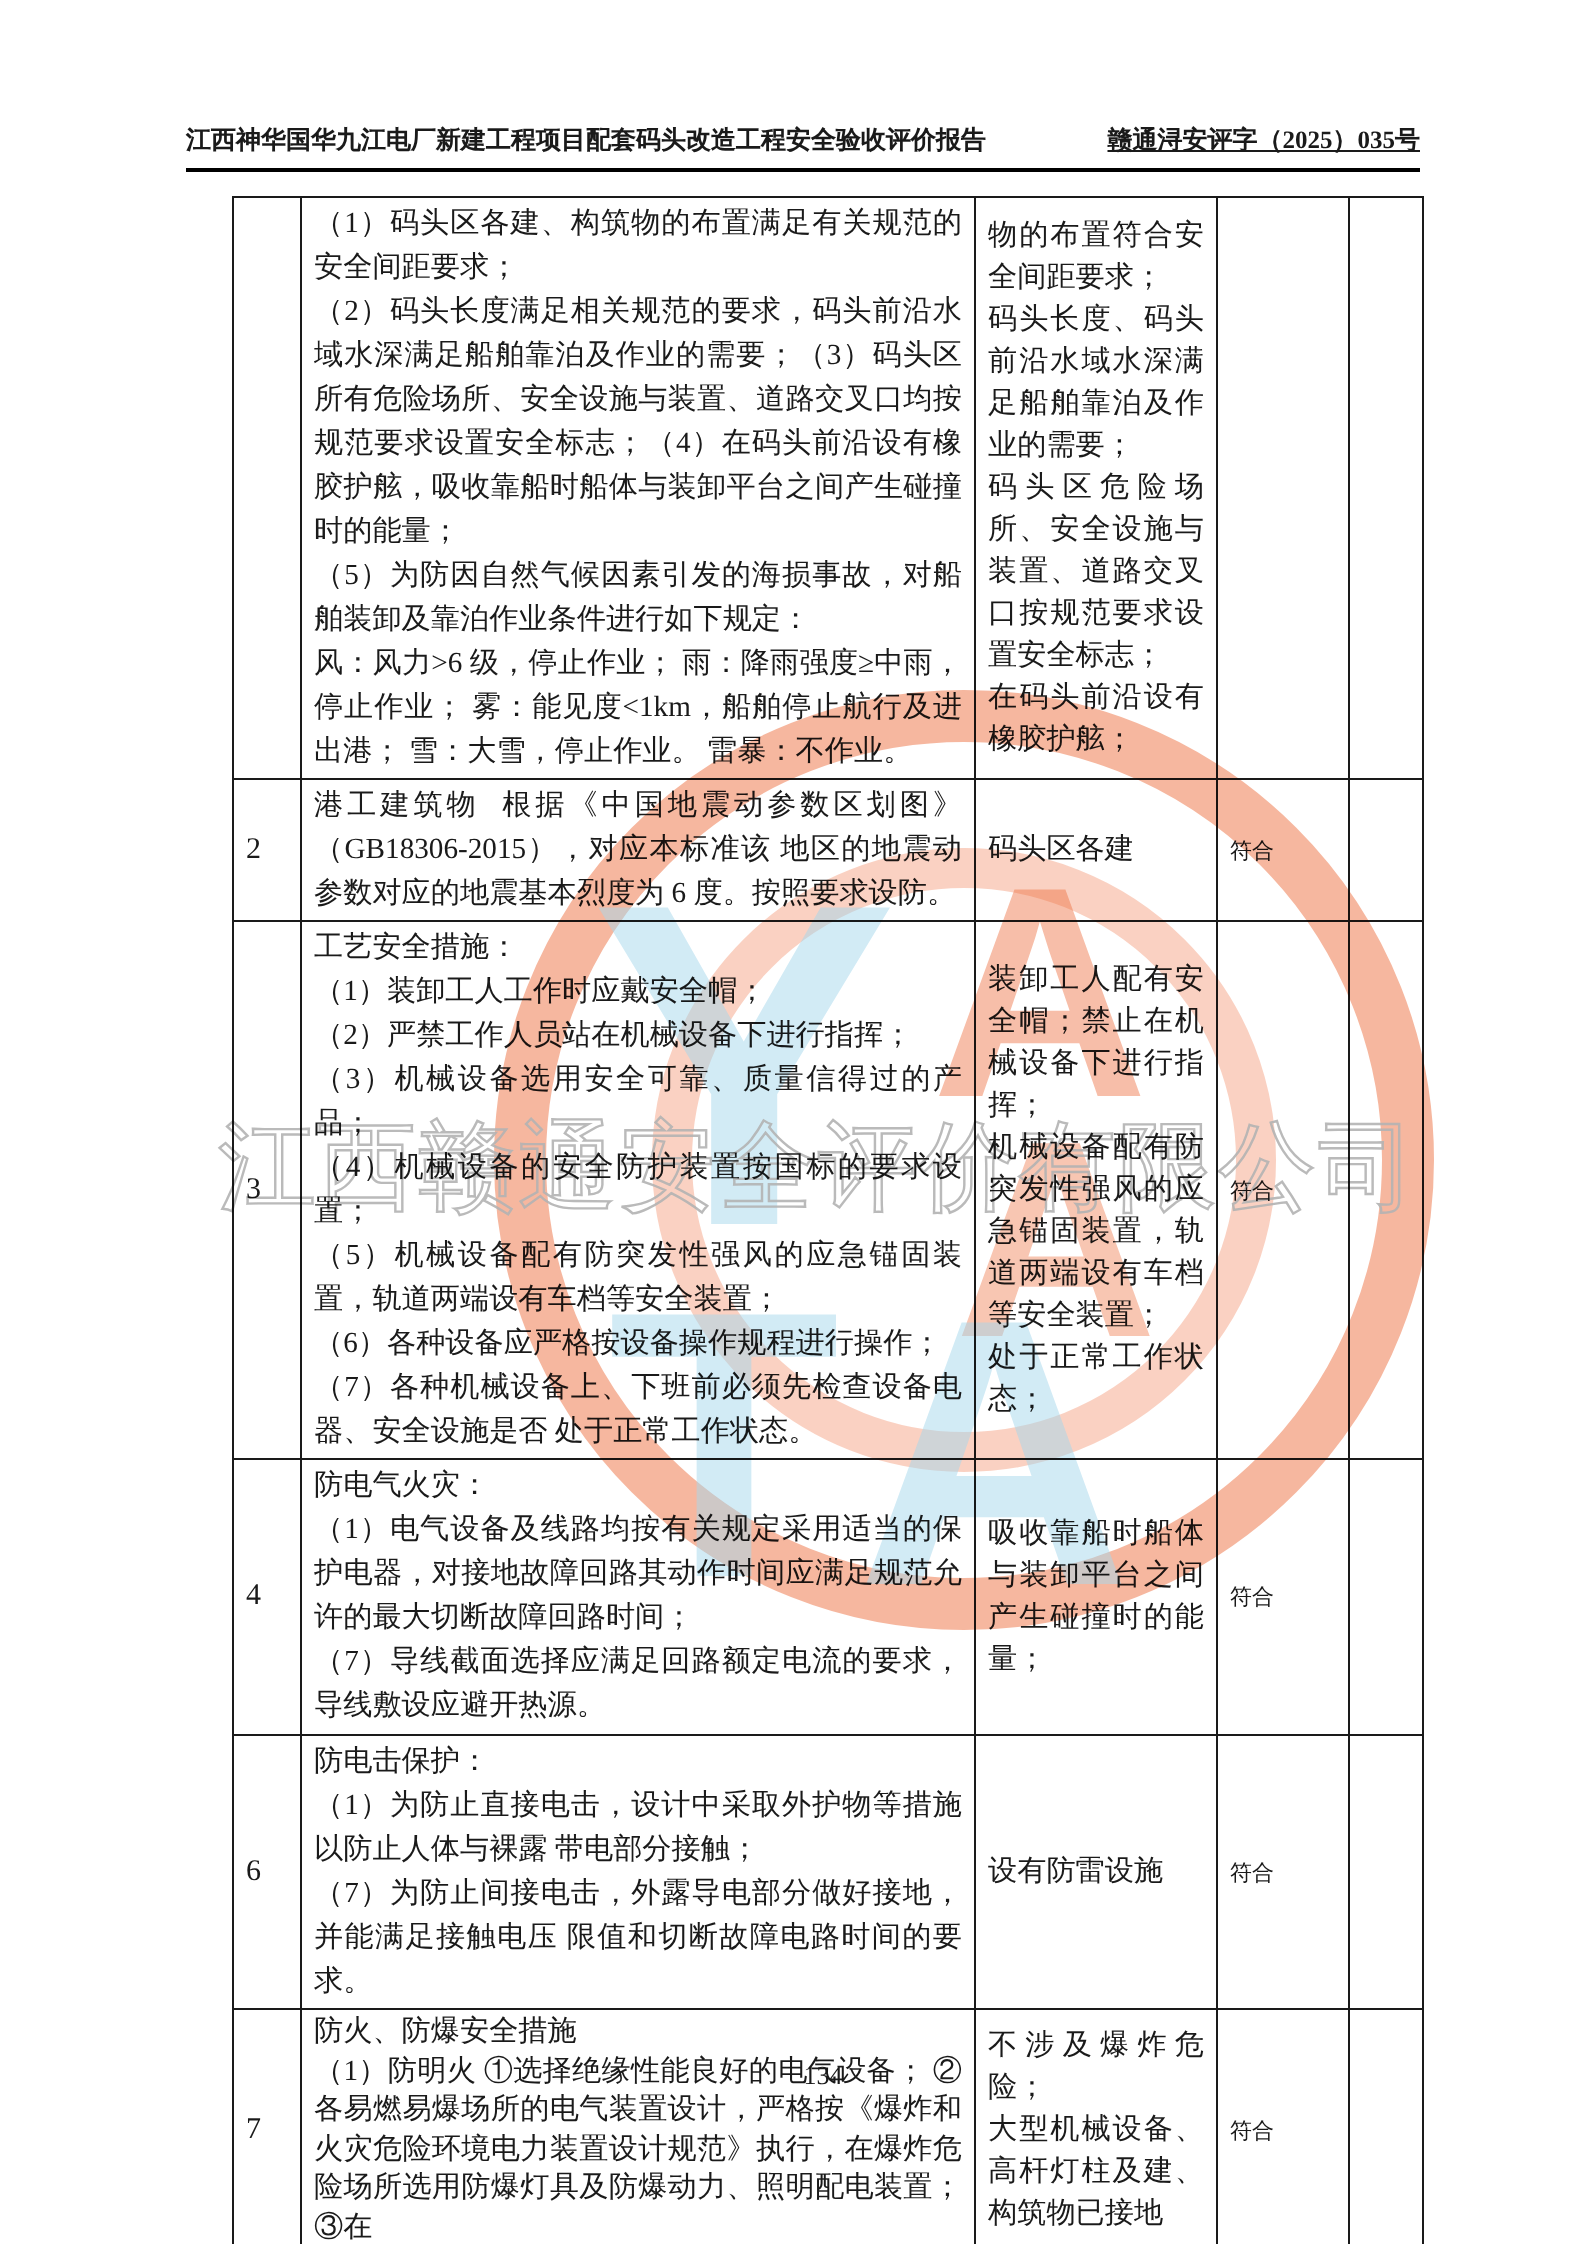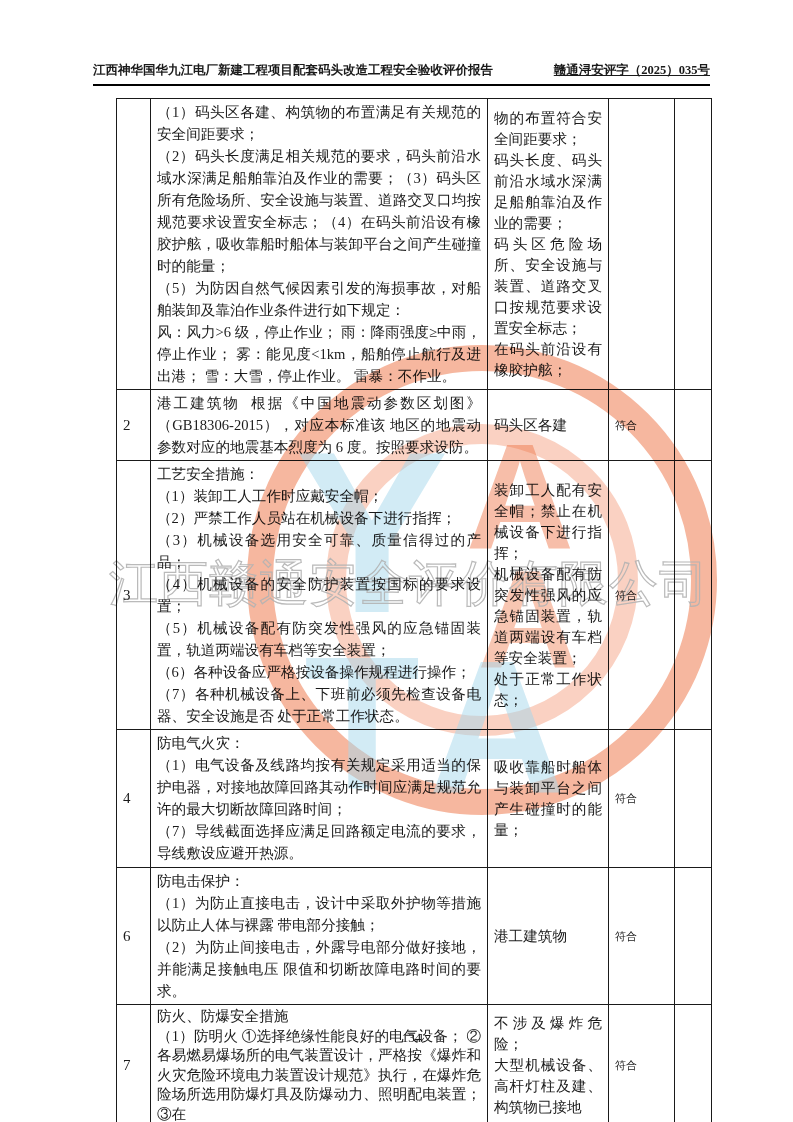--- a/index.html
+++ b/index.html
@@ -121,22 +121,22 @@
 （1）电气设备及线路均按有关规定采用适当的保护电器，对接地故障回路其动作时间应满足规范允许的最大切断故障回路时间；
 （7）导线截面选择应满足回路额定电流的要求，导线敷设应避开热源。</td>
         <td class="cell-check">吸收靠船时船体与装卸平台之间产生碰撞时的能量；</td>
         <td class="cell-concl">符合</td>
         <td class="cell-extra"></td>
       </tr>
       <tr class="r5">
         <td class="cell-no">6</td>
         <td class="cell-content">防电击保护：
 （1）为防止直接电击，设计中采取外护物等措施以防止人体与裸露 带电部分接触；
-（2）为防止间接电击，外露导电部分做好接地，并能满足接触电压 限值和切断故障电路时间的要求。</td>
-        <td class="cell-check">港工建筑物</td>
+（7）为防止间接电击，外露导电部分做好接地，并能满足接触电压 限值和切断故障电路时间的要求。</td>
+        <td class="cell-check">设有防雷设施</td>
         <td class="cell-concl">符合</td>
         <td class="cell-extra"></td>
       </tr>
       <tr class="r6">
         <td class="cell-no">7</td>
         <td class="cell-content">防火、防爆安全措施
 （1）防明火 ①选择绝缘性能良好的电气设备； ②各易燃易爆场所的电气装置设计，严格按《爆炸和火灾危险环境电力装置设计规范》执行，在爆炸危险场所选用防爆灯具及防爆动力、照明配电装置； ③在</td>
         <td class="cell-check">不涉及爆炸危险；
 大型机械设备、高杆灯柱及建、构筑物已接地</td>
         <td class="cell-concl">符合</td>

